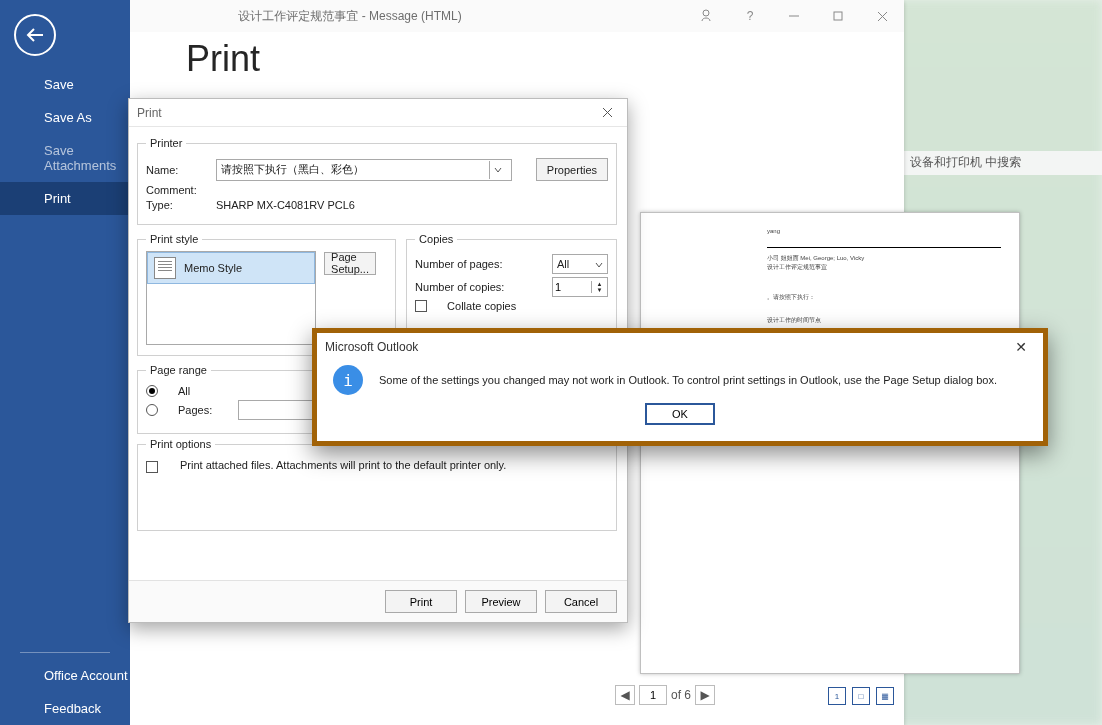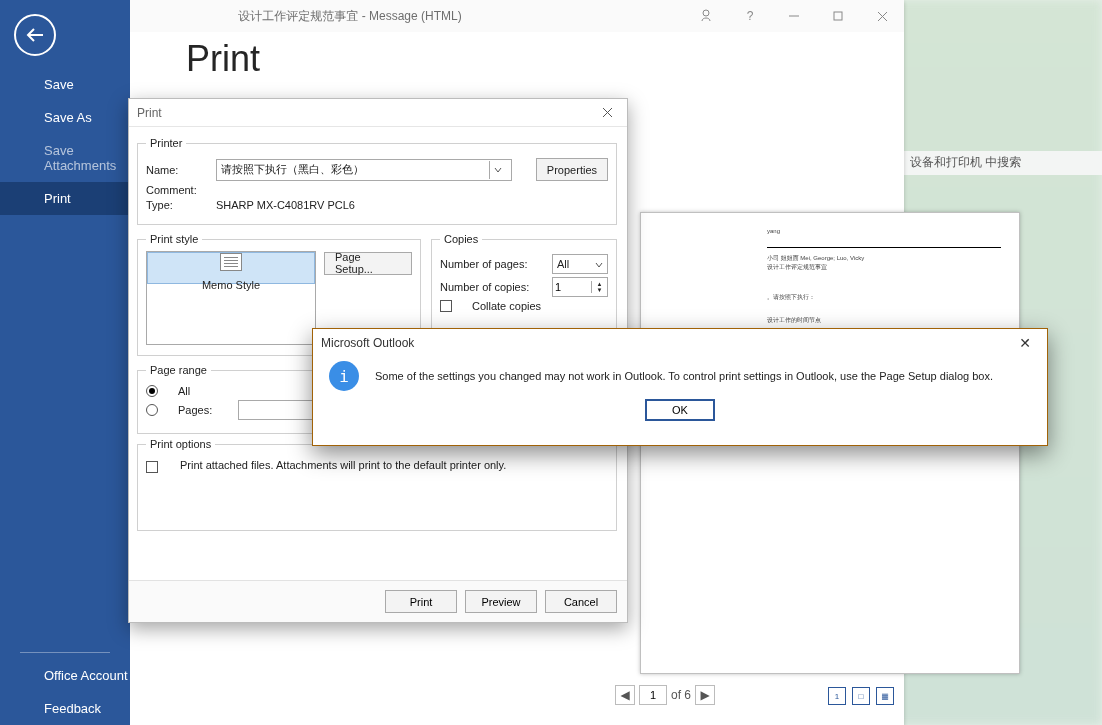--- a/index.html
+++ b/index.html
@@ -42,36 +42,36 @@
   legend { padding:0 4px; color:#222; font-size:11px; }
   .row { display:flex; align-items:center; margin:3px 0;gap:8px; }
   .lbl { width:62px; color:#222; }
   .select { flex:1; height:22px; border:1px solid #a9a9a9; background:#fff; display:flex; align-items:center; padding:0 4px; position:relative; }
   .select .chev { margin-left:auto; width:18px; height:18px; border-left:1px solid #a9a9a9; display:flex; align-items:center; justify-content:center; }
   .btn { height:23px; padding:0 10px; border:1px solid #a9a9a9; background:#f3f3f3; font-size:11px; cursor:pointer; display:inline-flex; align-items:center; justify-content:center; }
   .two-col { display:flex; gap:10px; }
   .left-col { flex:1.25; }
   .right-col { flex:1; }
   .style-list { width:170px; height:94px; border:1px solid #a9a9a9; background:#fff; }
-  .style-item { height:32px; display:flex; align-items:center; gap:8px; padding:0 6px; background:#cfe4f7; border:1px solid #8fb8e0;flex-direction:column; }
+  .style-item { height:32px; display:flex; align-items:center; gap:8px; padding:0 6px; background:#cfe4f7; border:1px solid #8fb8e0; }
   .style-item .ic { width:22px; height:22px; background:#fff; border:1px solid #888; display:flex; flex-direction:column; padding:3px; gap:2px; }
   .style-item .ic span { height:1px; background:#888; }
   .small-select { width:56px; height:20px; border:1px solid #a9a9a9; display:flex; align-items:center; padding:0 4px; }
   .spin { width:56px; height:20px; border:1px solid #a9a9a9; display:flex; align-items:center; }
   .spin input { border:none; width:38px; font-size:11px; padding:0 2px; }
   .spin .ud { width:16px; border-left:1px solid #a9a9a9; display:flex; flex-direction:column; }
   .spin .ud div { flex:1; display:flex; align-items:center; justify-content:center; font-size:6px; }
   .chk { width:12px; height:12px; border:1px solid #555; display:inline-block; vertical-align:middle; }
   .radio { width:12px; height:12px; border:1px solid #555; border-radius:50%; display:inline-flex; align-items:center; justify-content:center; }
   .radio.checked::after { content:""; width:6px; height:6px; background:#000; border-radius:50%; }
   .page-input { width:93px; height:20px; border:1px solid #a9a9a9; }
   .dlg-foot { position:absolute; left:0; right:0; bottom:0; height:42px; display:flex; align-items:center; justify-content:flex-end; gap:8px; padding:0 10px; border-top:1px solid #e2e2e2; background:#fafafa; }
   .dlg-foot .btn { width:72px; }
   
-  .msg { position:absolute; left:312px; top:328px; width:736px; height:118px; background:#fff; border:1px solid #a16207; box-shadow:0 8px 22px rgba(0,0,0,.45); z-index:20; }
+  .msg { position:absolute; left:312px; top:328px; width:736px; height:118px; background:#fff; border:5px solid #a16207; box-shadow:0 8px 22px rgba(0,0,0,.45); z-index:20; }
   .msg-title { height:28px; display:flex; align-items:center; padding:0 8px; font-size:12px; color:#333; }
   .msg-title .x { margin-left:auto; cursor:pointer; font-size:14px; width:28px; height:22px; display:flex; align-items:center; justify-content:center; }
   .msg-body { display:flex; align-items:center; padding:4px 16px 0 16px; font-size:11px; color:#222; }
   .msg-body .iic { width:30px; height:30px; border-radius:50%; background:#3a8ee6; color:#fff; font-size:16px; display:flex; align-items:center; justify-content:center; margin-right:16px; font-family:Consolas,monospace; }
   .msg-foot { display:flex; justify-content:center; padding:8px 0 10px; }
   .ok { width:70px; height:22px; border:2px solid #2b579a; background:#fff; font-size:11px; cursor:pointer; }
   .chev-svg { width:8px; height:6px; }
 </style>
 </head>
 <body>
@@ -200,21 +200,21 @@
               <div class="ic">
                   <span></span>
                   <span></span>
                   <span></span>
                   <span></span>
                 </div>
               <span>Memo Style</span>
             </div>
           </div>
           <div>
-            <div class="btn" style="width:88px">Page Setup...</div>
+            <div class="btn" style="width:52px">Page Setup...</div>
           </div>
         </div>
       </fieldset>
       <fieldset class="right-col">
         <legend>Copies</legend>
         <div class="row">
           <span style="flex:1">Number of pages:</span>
           <div class="small-select">
             <span>All</span>
             <span style="margin-left:auto"><svg class="chev-svg" viewBox="0 0 8 6" stroke="#555" fill="none">

